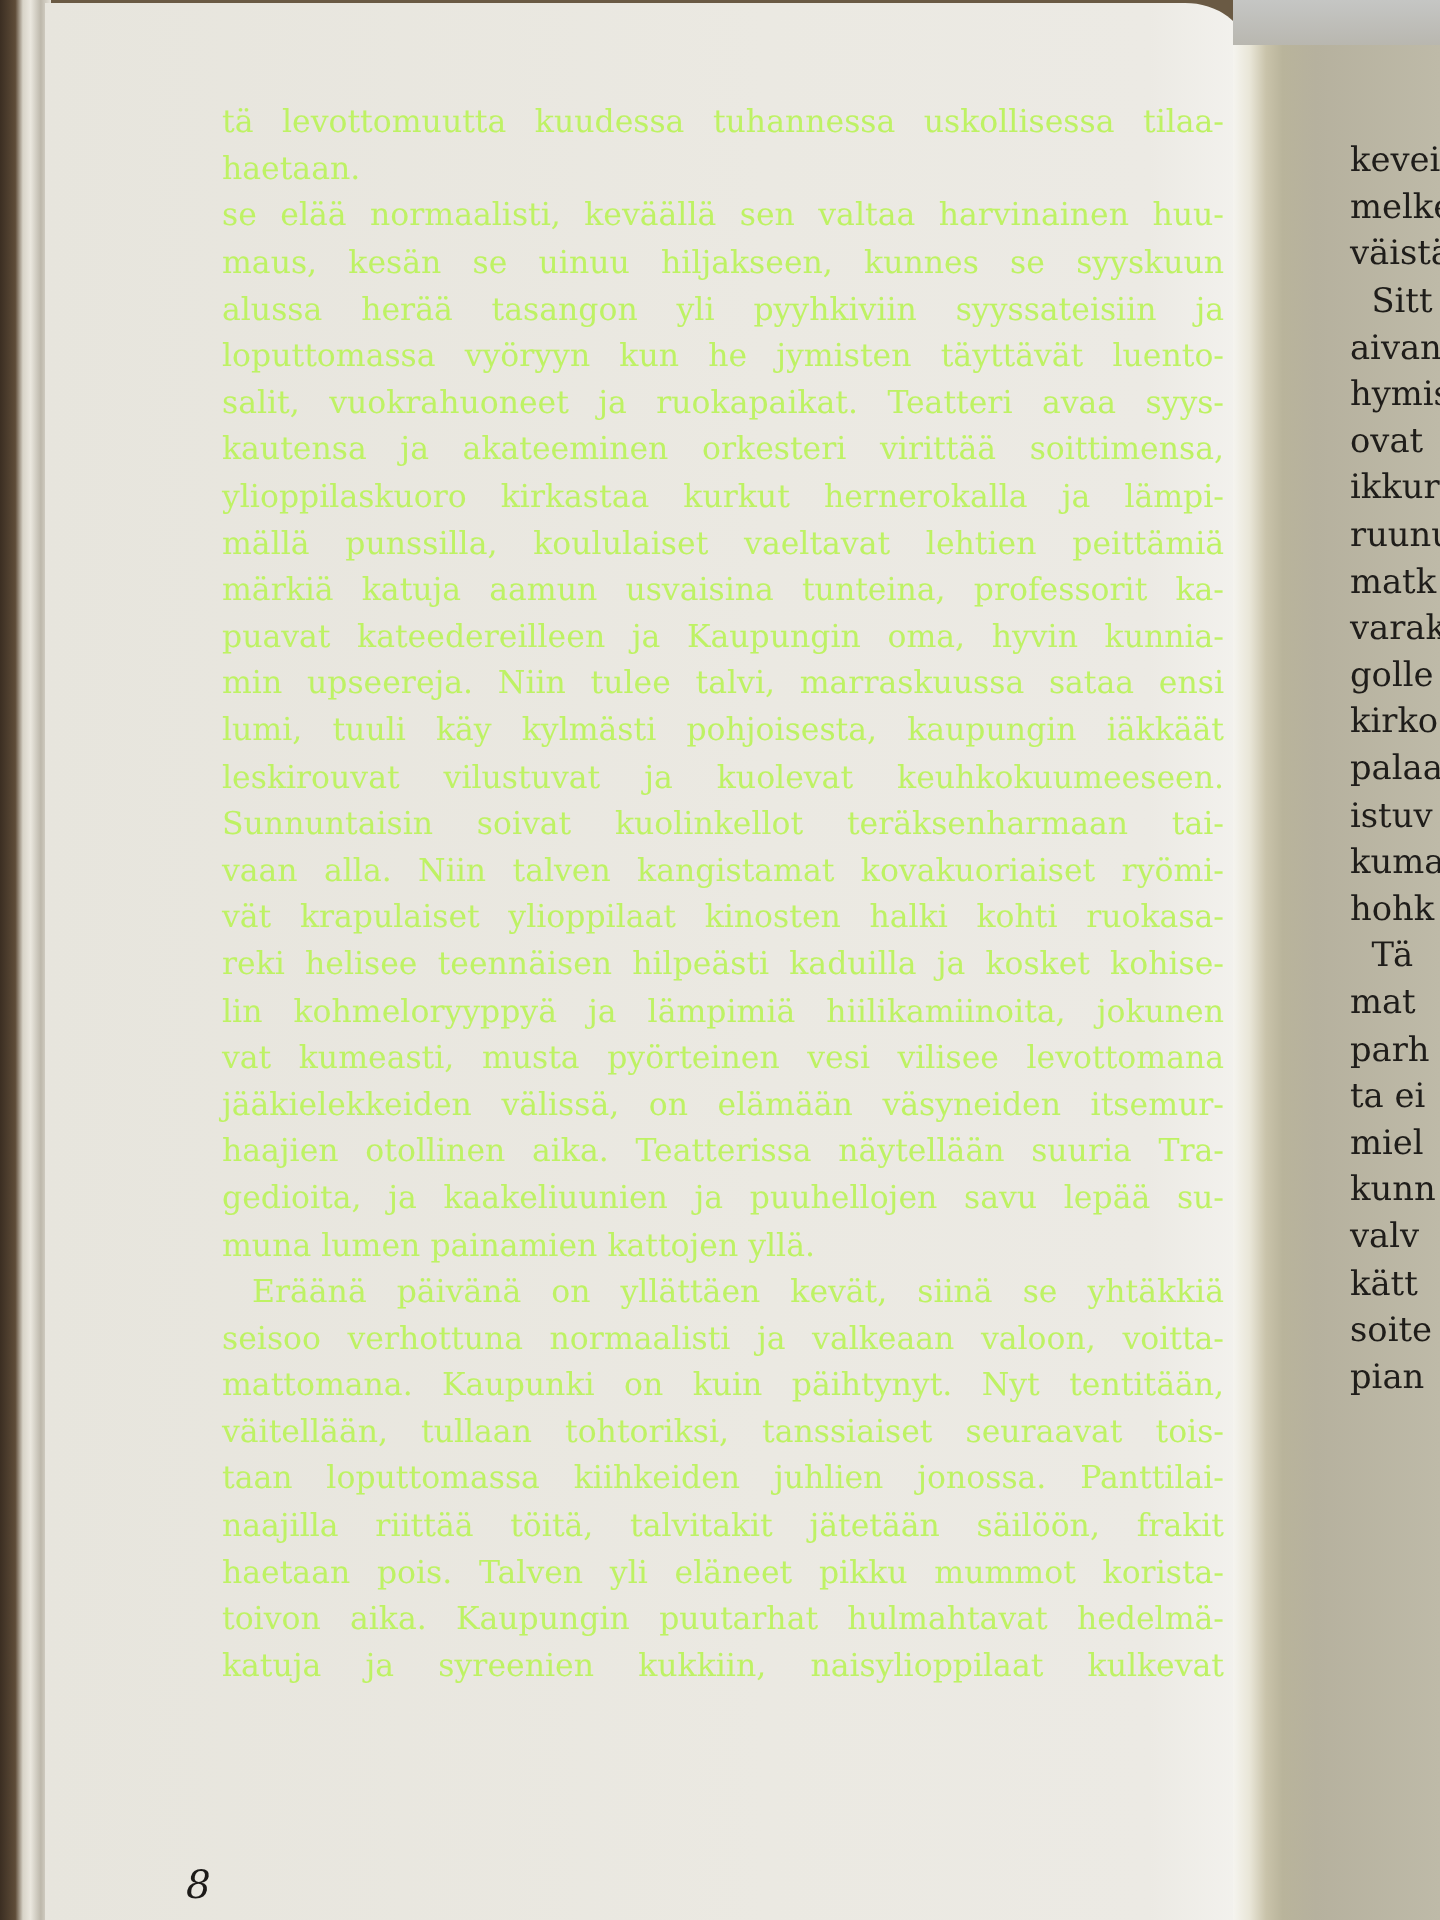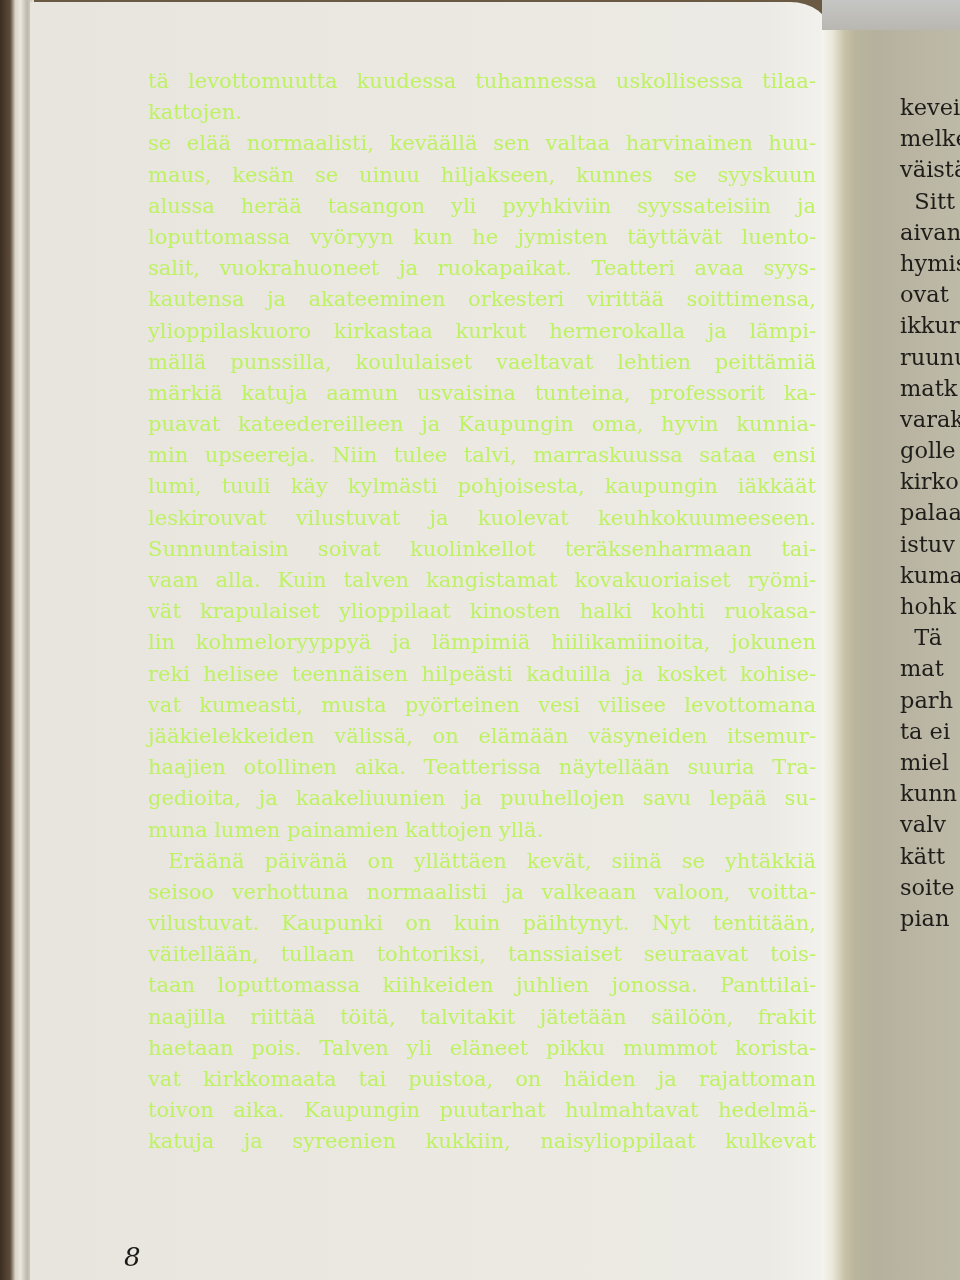--- a/index.html
+++ b/index.html
@@ -45,52 +45,51 @@
 </head>
 <body>
 
 <div class="book-edge-left"></div>
 <div class="left-page"></div>
 <div class="top-shade"></div>
 <div class="right-page"></div>
 
 <div class="text-block" id="left-text">
     <div class="line">tä levottomuutta kuudessa tuhannessa uskollisessa tilaa-</div>
-    <div class="line last">kattojen.</div>
+    <div class="line last">haetaan.</div>
     <div class="line">se elää normaalisti, keväällä sen valtaa harvinainen huu-</div>
     <div class="line">maus, kesän se uinuu hiljakseen, kunnes se syyskuun</div>
     <div class="line">alussa herää tasangon yli pyyhkiviin syyssateisiin ja</div>
     <div class="line">loputtomassa vyöryyn kun he jymisten täyttävät luento-</div>
     <div class="line">salit, vuokrahuoneet ja ruokapaikat. Teatteri avaa syys-</div>
     <div class="line">kautensa ja akateeminen orkesteri virittää soittimensa,</div>
     <div class="line">ylioppilaskuoro kirkastaa kurkut hernerokalla ja lämpi-</div>
     <div class="line">mällä punssilla, koululaiset vaeltavat lehtien peittämiä</div>
     <div class="line">märkiä katuja aamun usvaisina tunteina, professorit ka-</div>
     <div class="line">puavat kateedereilleen ja Kaupungin oma, hyvin kunnia-</div>
     <div class="line">min upseereja. Niin tulee talvi, marraskuussa sataa ensi</div>
     <div class="line">lumi, tuuli käy kylmästi pohjoisesta, kaupungin iäkkäät</div>
     <div class="line">leskirouvat vilustuvat ja kuolevat keuhkokuumeeseen.</div>
     <div class="line">Sunnuntaisin soivat kuolinkellot teräksenharmaan tai-</div>
-    <div class="line">vaan alla. Kuin talven kangistamat kovakuoriaiset ryömi-</div>
+    <div class="line">vaan alla. Niin talven kangistamat kovakuoriaiset ryömi-</div>
     <div class="line">vät krapulaiset ylioppilaat kinosten halki kohti ruokasa-</div>
+    <div class="line">reki helisee teennäisen hilpeästi kaduilla ja kosket kohise-</div>
     <div class="line">lin kohmeloryyppyä ja lämpimiä hiilikamiinoita, jokunen</div>
-    <div class="line">reki helisee teennäisen hilpeästi kaduilla ja kosket kohise-</div>
     <div class="line">vat kumeasti, musta pyörteinen vesi vilisee levottomana</div>
     <div class="line">jääkielekkeiden välissä, on elämään väsyneiden itsemur-</div>
     <div class="line">haajien otollinen aika. Teatterissa näytellään suuria Tra-</div>
     <div class="line">gedioita, ja kaakeliuunien ja puuhellojen savu lepää su-</div>
     <div class="line last">muna lumen painamien kattojen yllä.</div>
     <div class="line indent">Eräänä päivänä on yllättäen kevät, siinä se yhtäkkiä</div>
     <div class="line">seisoo verhottuna normaalisti ja valkeaan valoon, voitta-</div>
-    <div class="line">vilustuvat. Kaupunki on kuin päihtynyt. Nyt tentitään,</div>
+    <div class="line">mattomana. Kaupunki on kuin päihtynyt. Nyt tentitään,</div>
     <div class="line">väitellään, tullaan tohtoriksi, tanssiaiset seuraavat tois-</div>
     <div class="line">taan loputtomassa kiihkeiden juhlien jonossa. Panttilai-</div>
     <div class="line">naajilla riittää töitä, talvitakit jätetään säilöön, frakit</div>
     <div class="line">haetaan pois. Talven yli eläneet pikku mummot korista-</div>
-    <div class="line">vat kirkkomaata tai puistoa, on häiden ja rajattoman</div>
     <div class="line">toivon aika. Kaupungin puutarhat hulmahtavat hedelmä-</div>
     <div class="line">katuja ja syreenien kukkiin, naisylioppilaat kulkevat</div>
   </div>
 
 <div class="page-number">8</div>
 
 <div class="right-text" id="right-text">
     <div class="line" style="white-space: pre;">keveis</div>
     <div class="line" style="white-space: pre;">melke</div>
     <div class="line" style="white-space: pre;">väistä</div>

